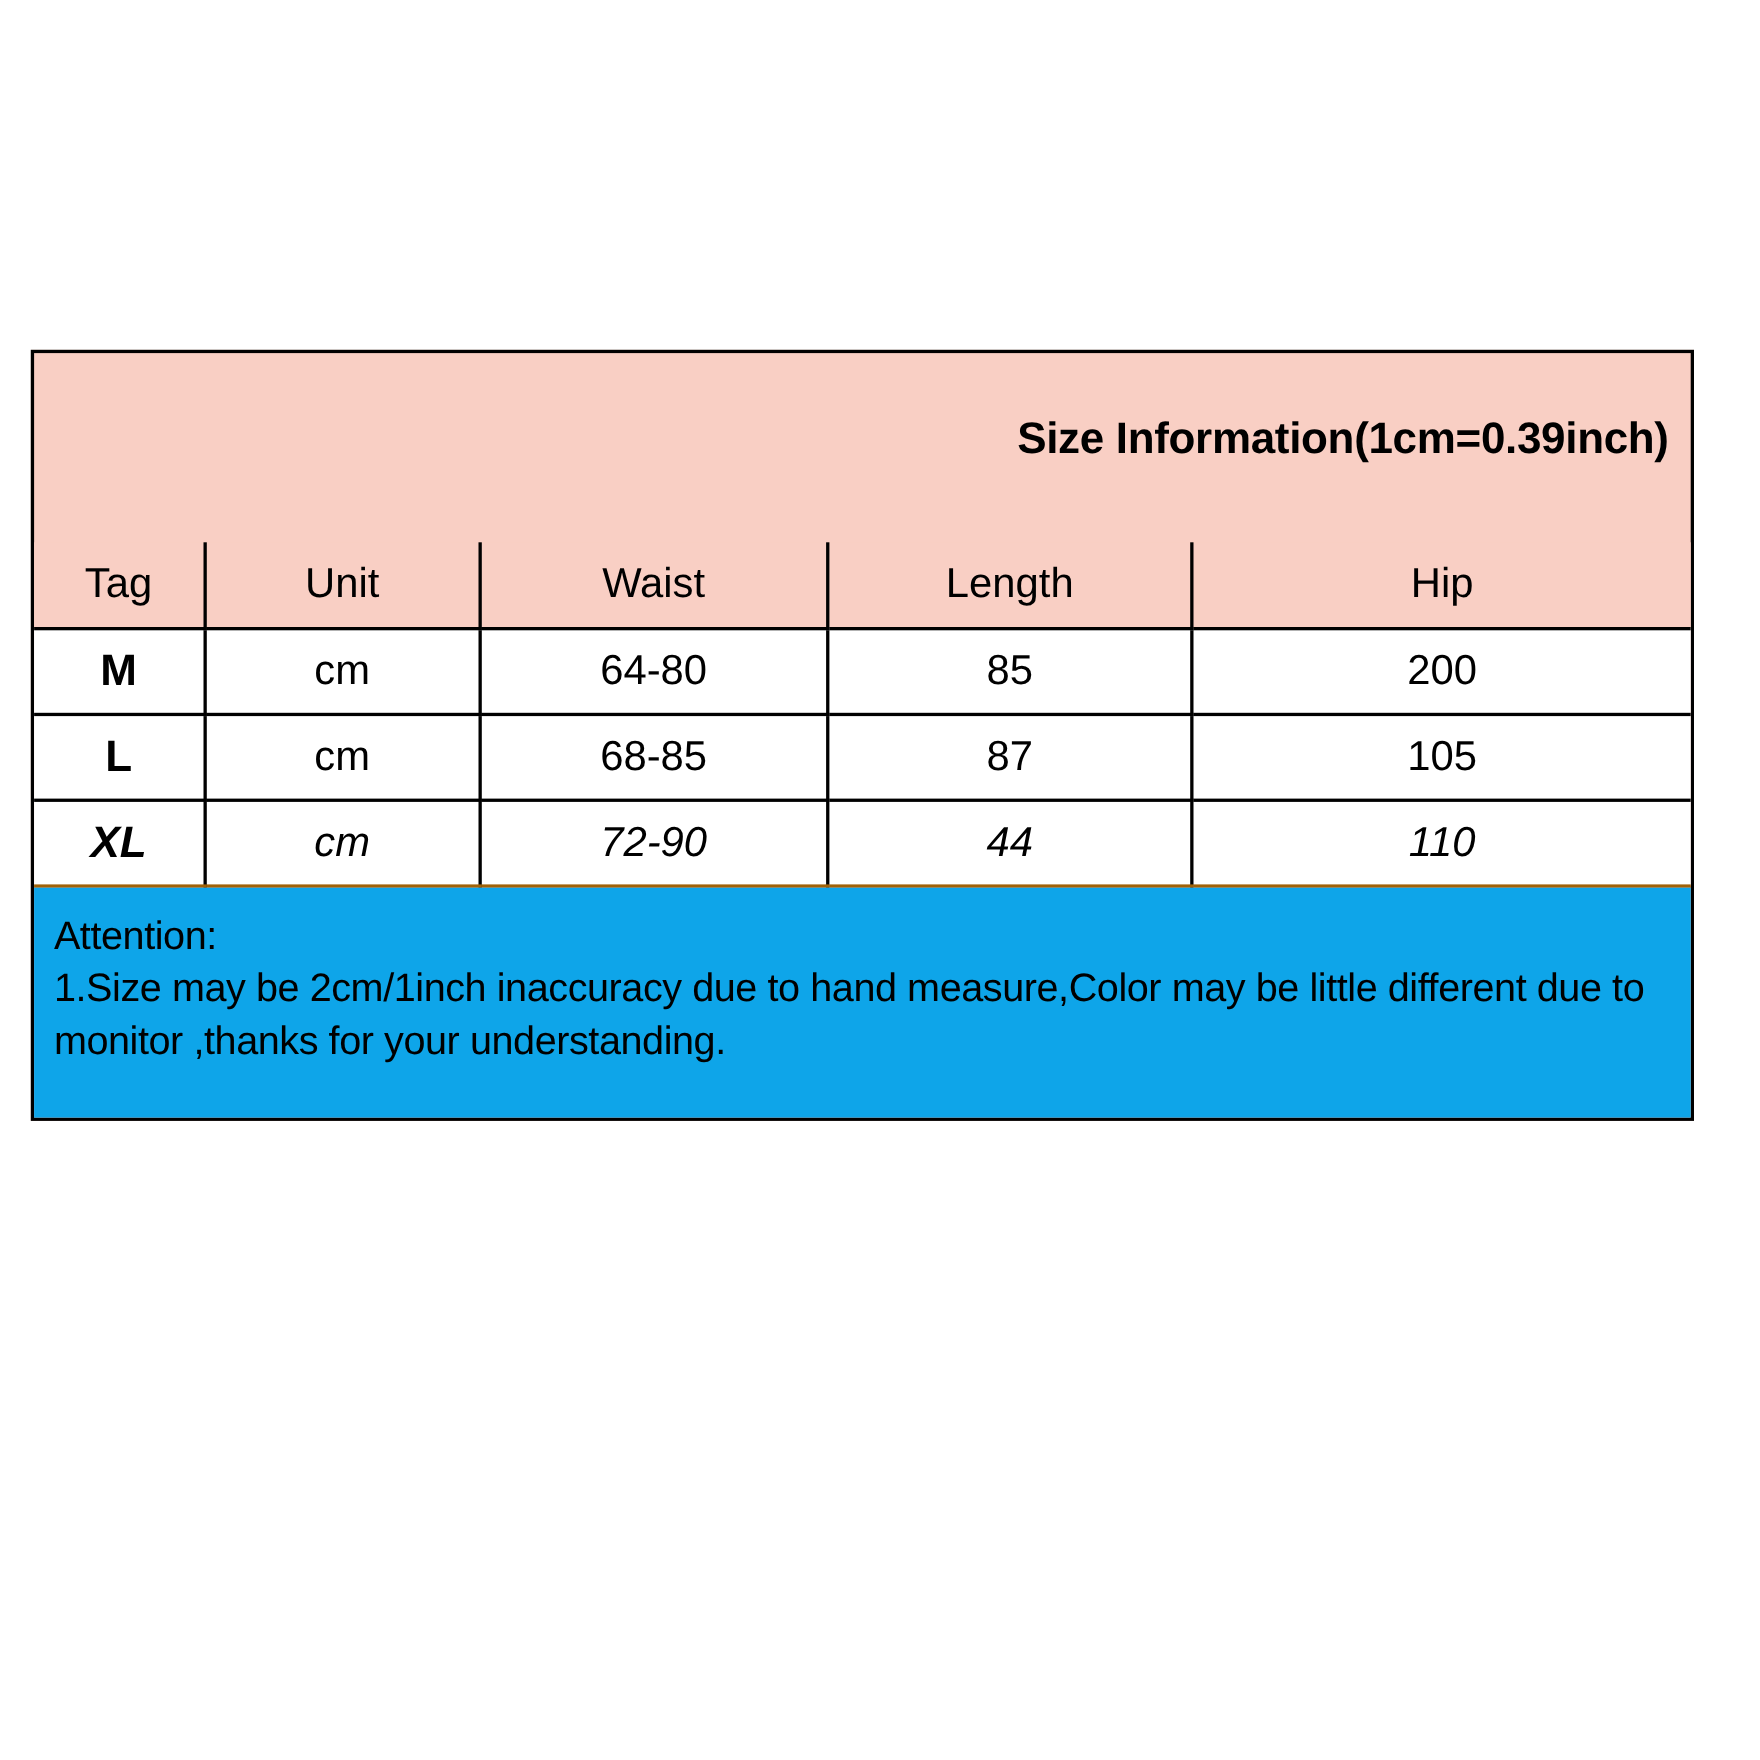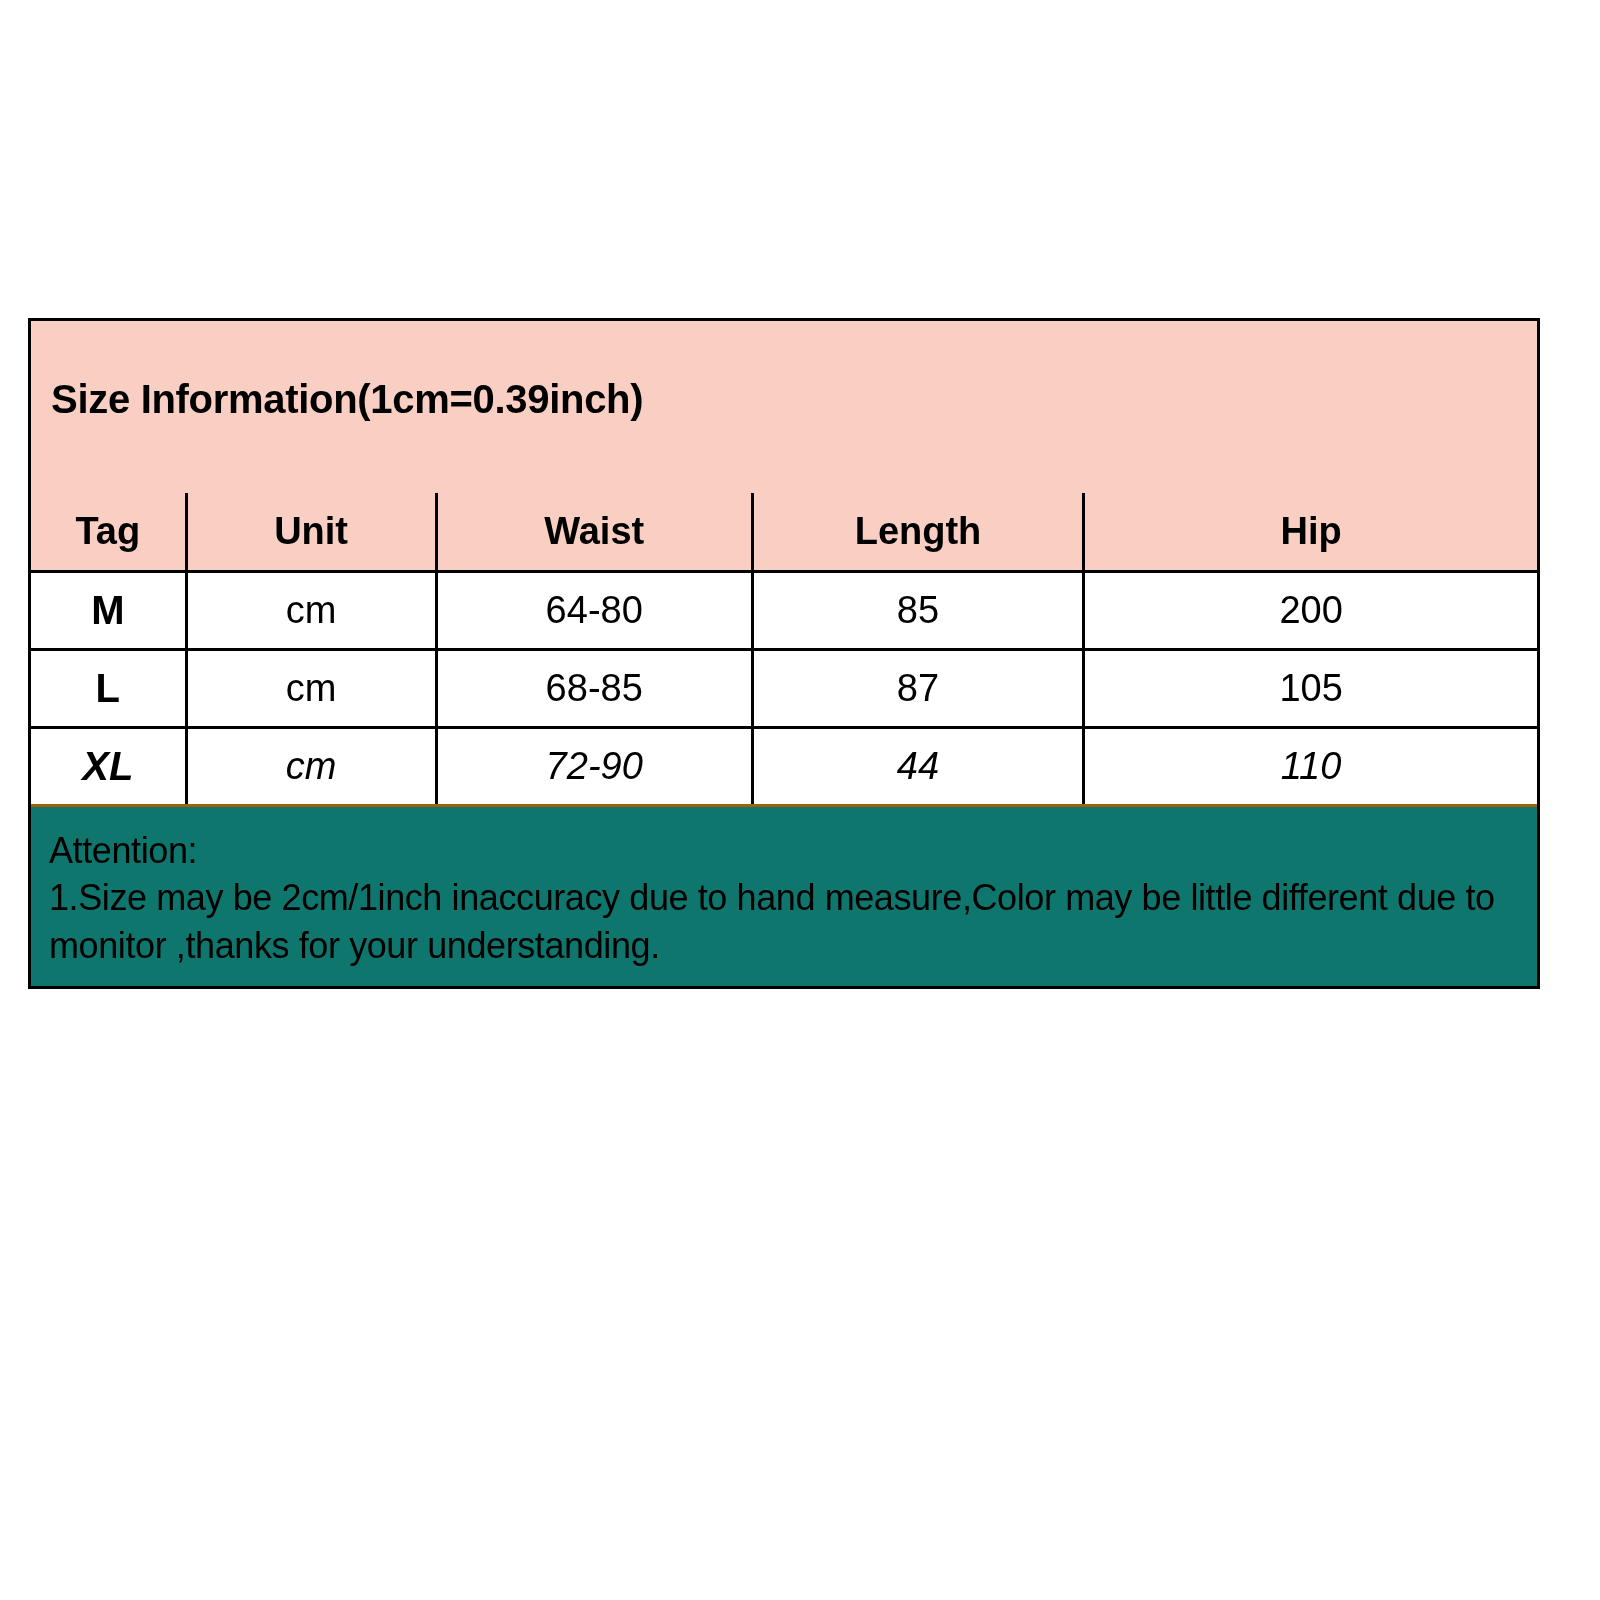--- a/index.html
+++ b/index.html
@@ -17,21 +17,21 @@
     position: absolute;
     left: 28px;
     top: 318px;
     width: 1512px;
     box-sizing: border-box;
     border: 3px solid #000000;
     background: #f9cfc4;
   }
   .header-block {
     padding: 56px 20px 28px 20px;
-    text-align: left;
+    text-align: right;
   }
   .title {
     font-size: 40px;
     font-weight: bold;
     color: #000000;
     letter-spacing: -0.3px;
     margin: 0 0 44px 0;
     line-height: 1.1;
   }
   .subtitle {
@@ -56,21 +56,21 @@
     padding: 10px 4px;
     height: 78px;
     box-sizing: border-box;
   }
   table.size-table tr > *:last-child {
     border-right: none;
   }
   table.size-table thead th {
     background: #f9cfc4;
     font-size: 38px;
-    font-weight: bold;
+    font-weight: normal;
     border-top: none;
   }
   table.size-table tbody td {
     background: #ffffff;
     font-size: 38px;
   }
   table.size-table tbody td.tag-cell {
     font-weight: bold;
     font-size: 40px;
   }
@@ -78,22 +78,22 @@
     border-bottom: 3px solid #a16207;
     font-style: italic;
   }
   .col-tag   { width: 10.3%; }
   .col-unit  { width: 16.6%; }
   .col-waist { width: 21.0%; }
   .col-len   { width: 22.0%; }
   .col-hip   { width: 30.1%; }
 
   .attention {
-    padding: 20px 18px 16px 18px;
-    background: #0f766e;
+    padding: 20px 18px 46px 18px;
+    background: #0ea5e9;
   }
   .attention p {
     margin: 0;
     font-size: 36px;
     line-height: 1.33;
     color: #000000;
     letter-spacing: -0.4px;
   }
 </style>
 </head>

